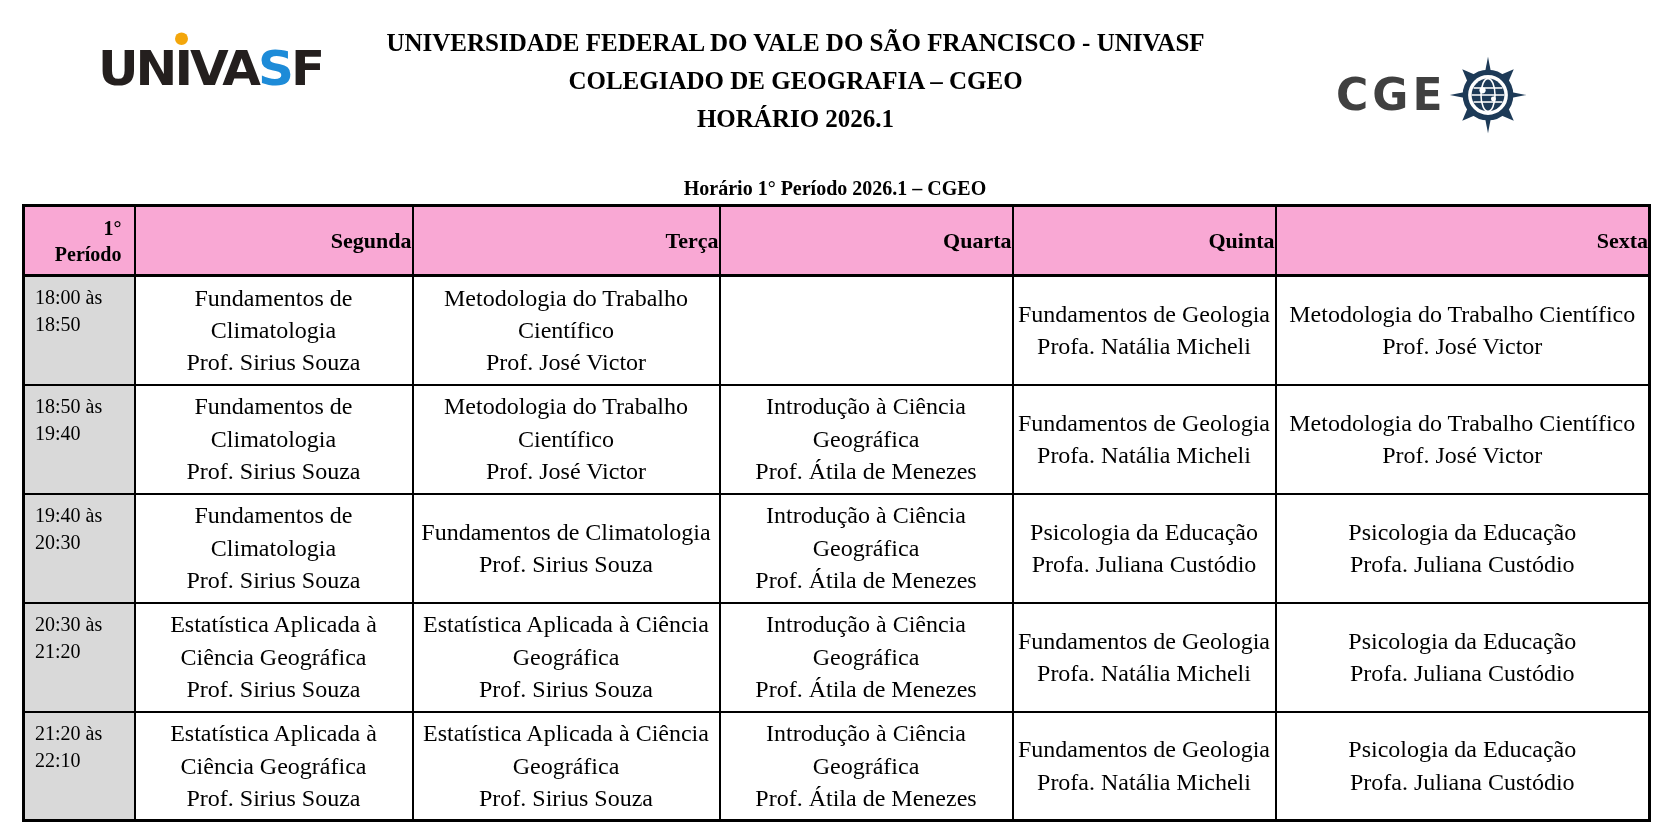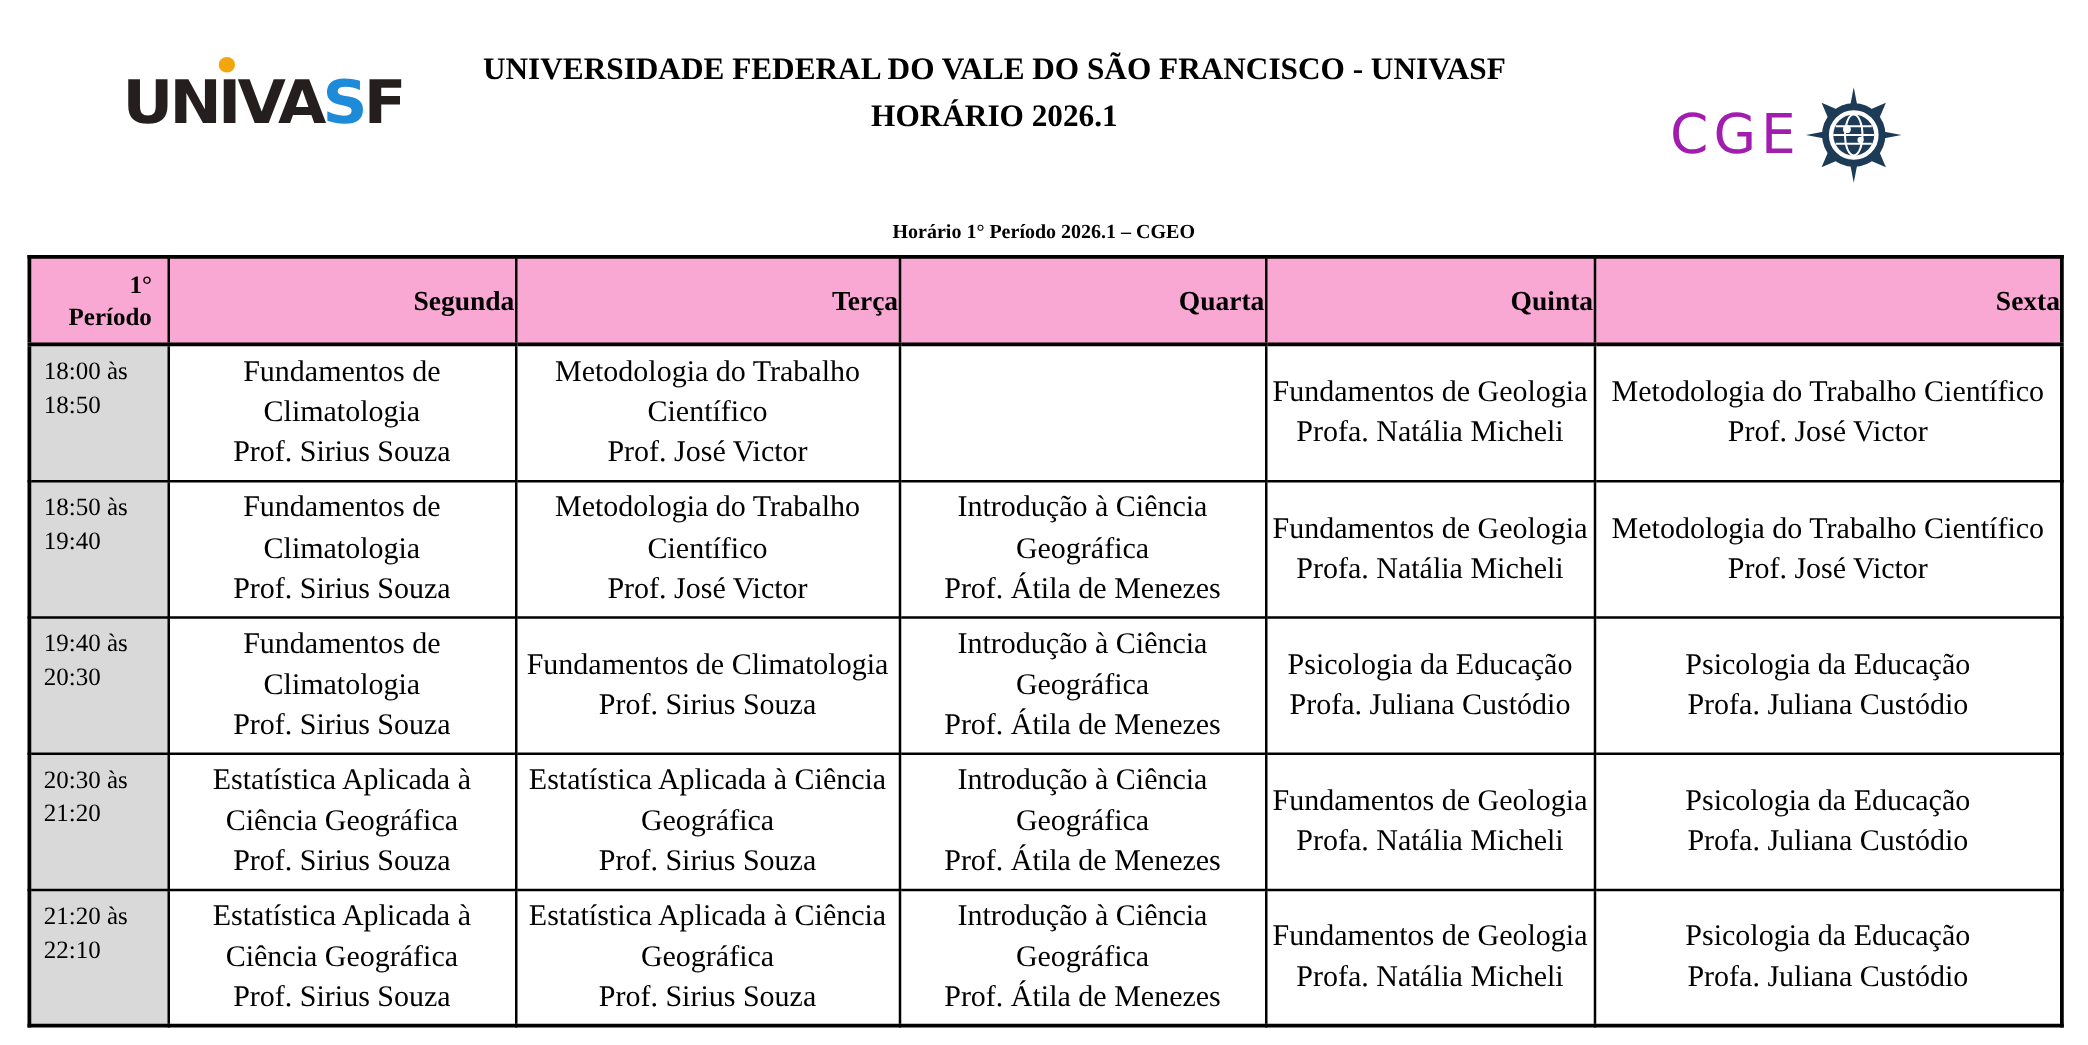--- a/index.html
+++ b/index.html
@@ -5,21 +5,21 @@
   * { margin:0; padding:0; box-sizing:border-box; }
   html,body { background:#ffffff; }
   body {
     width:1670px; height:836px;
     position:relative; overflow:hidden;
     font-family:"Liberation Serif", serif;
     color:#000;
   }
 
   
-  .doc-header { position:absolute; top:13px; left:0; width:1670px; height:165px; }
+  .doc-header { position:absolute; top:0; left:0; width:1670px; height:165px; }
 
   .univasf-logo {
     position:absolute; left:98px; top:44px;
     font-family:"DejaVu Sans", sans-serif;
     font-weight:bold; font-size:50px; letter-spacing:-3px;
     color:#241f1e; line-height:1; white-space:nowrap;
     transform:scaleY(0.96);
   }
   .univasf-i { position:relative; display:inline-block; }
   .univasf-dot {
@@ -33,29 +33,29 @@
     position:absolute; top:24px; left:0; width:1566px;
     text-align:center; font-weight:bold; font-size:25px; line-height:38px;padding-left:25px;
   }
 
   .cgeo-logo {
     position:absolute; left:1336px; top:56px;
     display:flex; align-items:center; gap:3px;
   }
   .cgeo-text {
     font-family:"DejaVu Sans", sans-serif;
-    font-weight:normal; font-size:44px; letter-spacing:4px;
-    color:#a21caf; line-height:1;
+    font-weight:bold; font-size:44px; letter-spacing:4px;
+    color:#404040; line-height:1;
   }
   .cgeo-compass { width:78px; height:78px; display:block; }
 
   
   .table-caption {
     position:absolute; top:177px; left:22px; width:1626px;
-    text-align:center; font-weight:bold; font-size:16px;
+    text-align:center; font-weight:bold; font-size:20px;
   }
 
   table.schedule {
     position:absolute; left:22px; top:204px; width:1626px;
     border-collapse:collapse; table-layout:fixed;
     border:3px solid #000;
   }
   table.schedule th, table.schedule td { border:2px solid #000; }
 
   thead tr { height:70px; }
@@ -82,20 +82,21 @@
 
 <div class="page">
 
   <div class="doc-header">
 
     <div class="univasf-logo"><span>UN</span><span class="univasf-i"><span class="univasf-dot"></span><span>I</span></span><span>VA</span><span class="univasf-s">S</span><span>F</span>
     </div>
 
     <div class="titles">
       <div class="title-line">UNIVERSIDADE FEDERAL DO VALE DO SÃO FRANCISCO - UNIVASF</div>
+      <div class="title-line">COLEGIADO DE GEOGRAFIA – CGEO</div>
       <div class="title-line">HORÁRIO 2026.1</div>
     </div>
 
     <div class="cgeo-logo">
       <span class="cgeo-text">CGE</span>
       <svg class="cgeo-compass" viewBox="0 0 100 100">
         <g fill="#1d3a57">
           <polygon points="50,1 56,32 44,32"></polygon>
           <polygon points="50,99 56,68 44,68"></polygon>
           <polygon points="1,50 32,44 32,56"></polygon>

